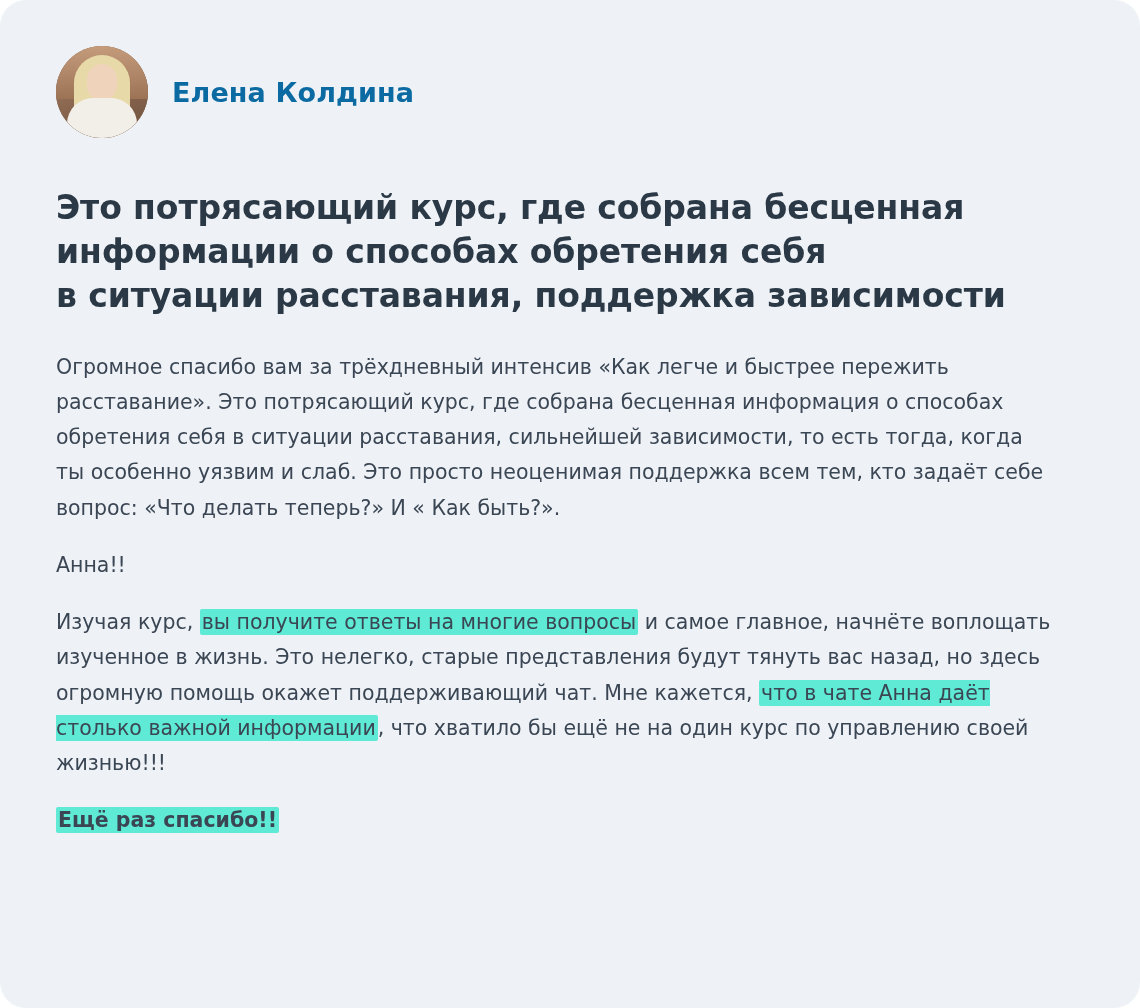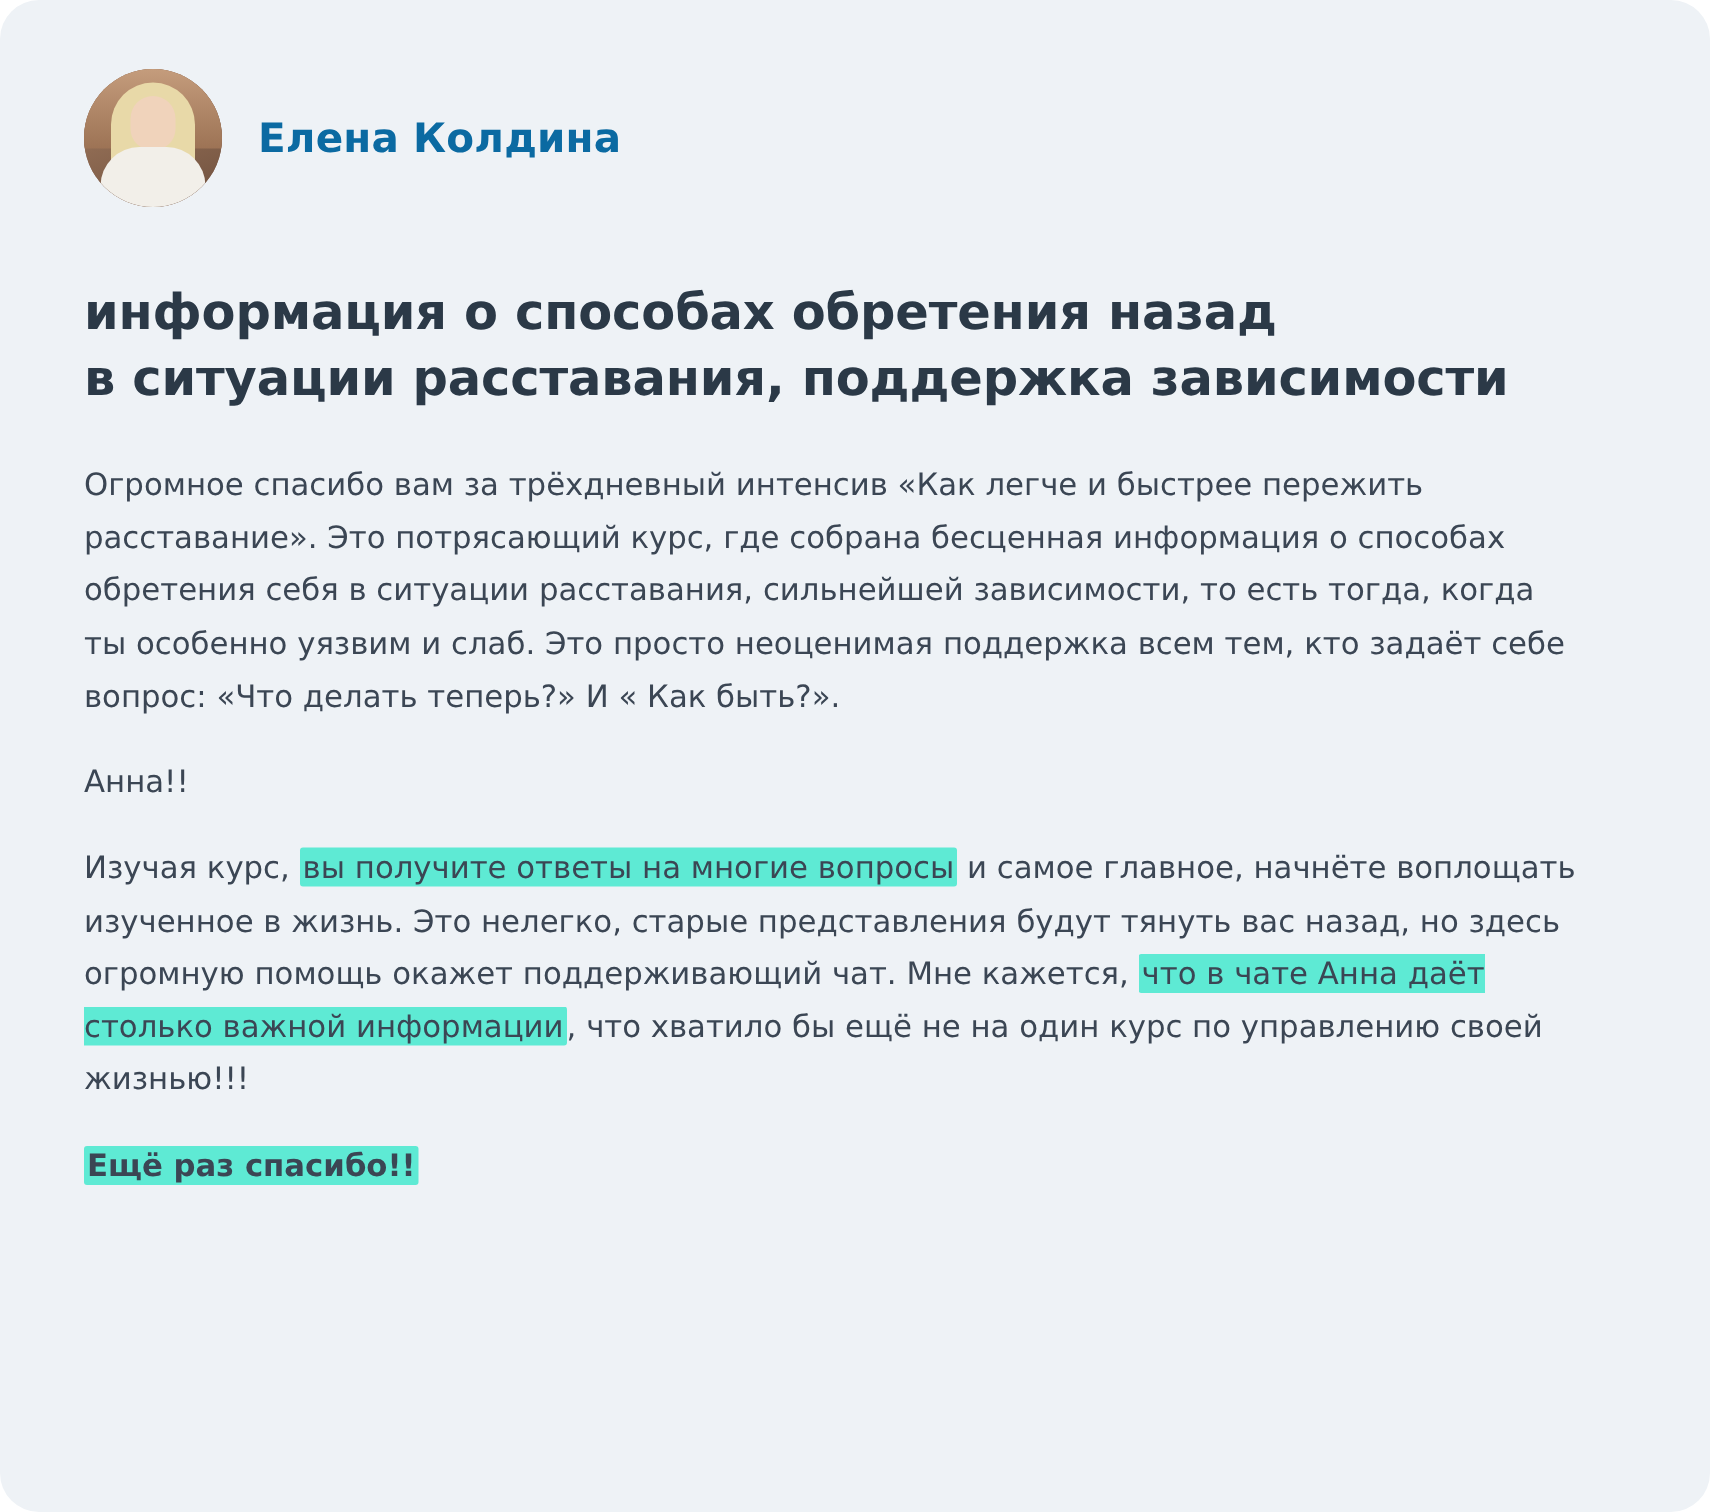--- a/index.html
+++ b/index.html
@@ -136,21 +136,22 @@
       <div class="bg"></div>
       <div class="wall"></div>
       <div class="hair"></div>
       <div class="face"></div>
       <div class="body"></div>
     </div>
     <div class="author-name">Елена Колдина</div>
   </div>
 
   <div class="headline">
-    <span class="line">информация о способах обретения назад</span>
+    <span class="line">Это потрясающий курс, где собрана бесценная</span>
+    <span class="line">информации о способах обретения себя</span>
     <span class="line">в ситуации расставания, поддержка зависимости</span>
   </div>
 
   <div class="body-text">
     <p>Огромное спасибо вам за трёхдневный интенсив «Как легче и быстрее пережить расставание». Это потрясающий курс, где собрана бесценная информация о способах обретения себя в ситуации расставания, сильнейшей зависимости, то есть тогда, когда ты особенно уязвим и слаб. Это просто неоценимая поддержка всем тем, кто задаёт себе вопрос: «Что делать теперь?» И « Как быть?».</p>
     <p>Анна!!</p>
     <p><span>Изучая курс, </span><mark class="hl">вы получите ответы на многие вопросы</mark><span> и самое главное, начнёте воплощать изученное в жизнь. Это нелегко, старые представления будут тянуть вас назад, но здесь огромную помощь окажет поддерживающий чат. Мне кажется, </span><mark class="hl">что в чате Анна даёт столько важной информации</mark><span>, что хватило бы ещё не на один курс по управлению своей жизнью!!!</span></p>
     <p><mark class="hl">Ещё раз спасибо!!</mark></p>
   </div>
 

